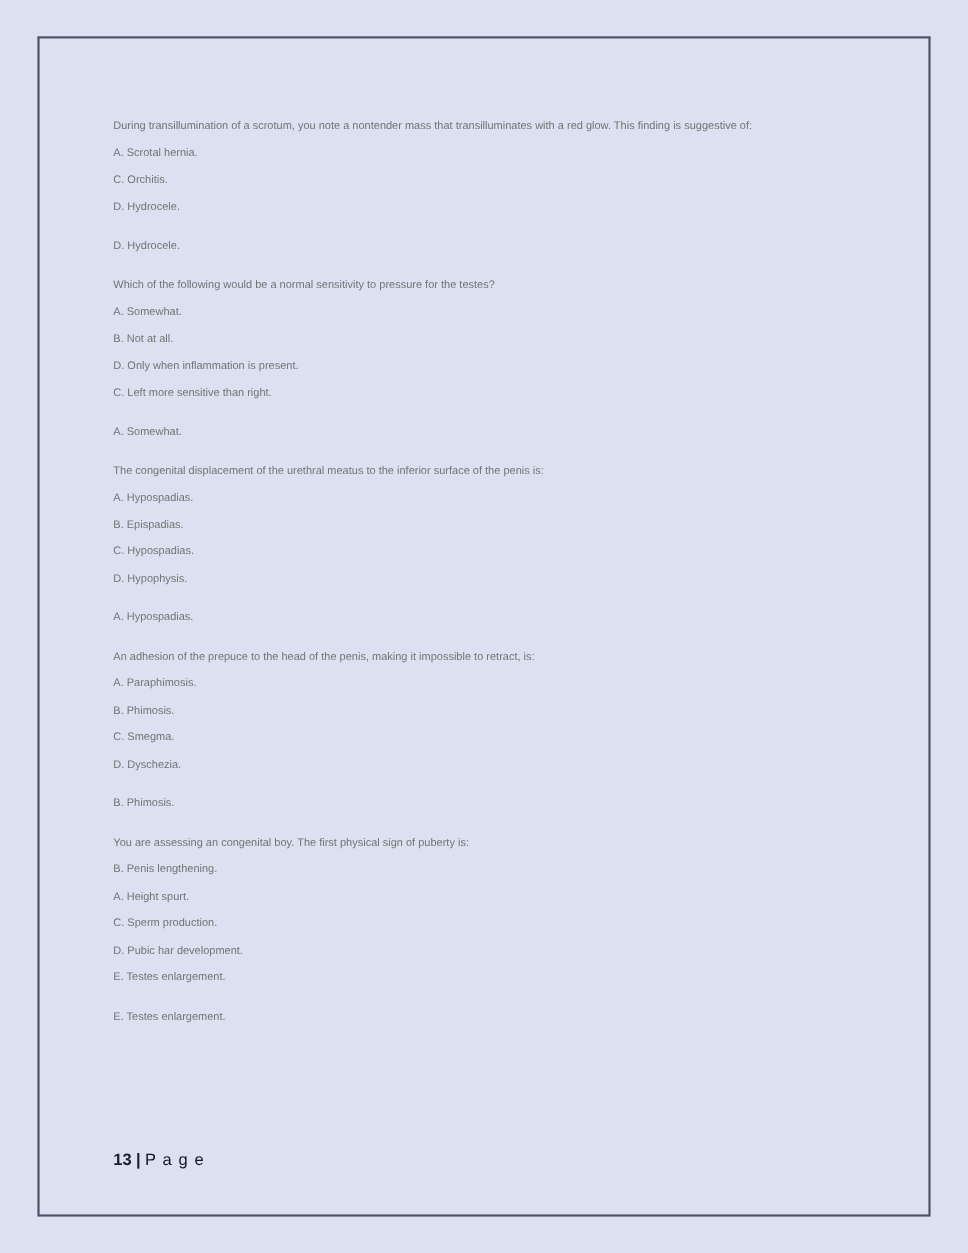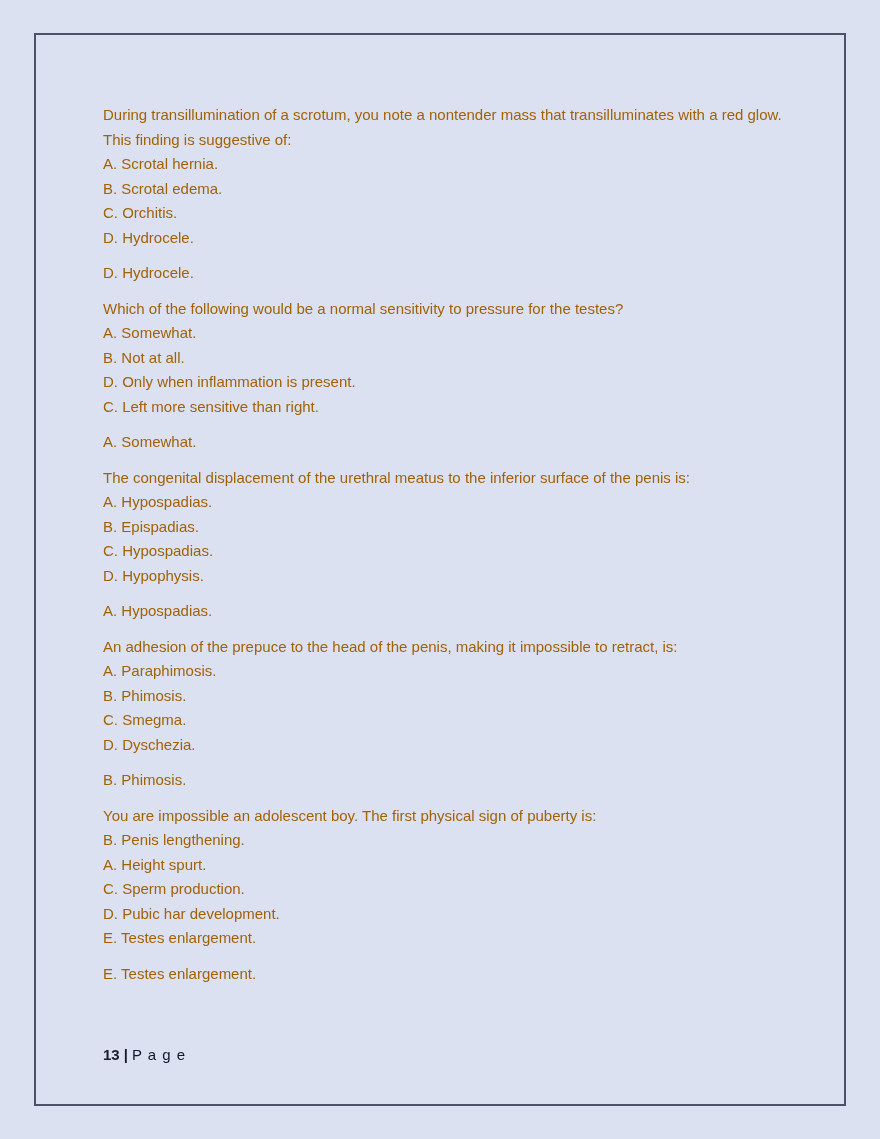--- a/index.html
+++ b/index.html
@@ -19,23 +19,23 @@
     height: 1073px;
     box-sizing: border-box;
     border: 2px solid #4e5268;
     background: #dce1f1;
   }
   .content {
     position: absolute;
     left: 67px;
     top: 68px;
     width: 690px;
-    font-size: 15px;
+    font-size: 10px;
     line-height: 24.5px;
-    color: #a16207;
+    color: #737373;
   }
   .content > * + * { margin-top: 11px; }
   .q-para, .a-para { margin-bottom: 0; }
   .q-line, .opt-line, .a-para { white-space: normal; }
   .footer {
     position: absolute;
     left: 67px;
     bottom: 41px;
     font-size: 15px;
     line-height: 16px;
@@ -47,21 +47,20 @@
 </style>
 </head>
 <body>
 
 <div class="page">
   <div class="content">
 
     <div class="q-para">
       <div class="q-line">During transillumination of a scrotum, you note a nontender mass that transilluminates with a red glow. This finding is suggestive of:</div>
       <div class="opt-line">A. Scrotal hernia.</div>
-      <div class="opt-line">B. Scrotal edema.</div>
       <div class="opt-line">C. Orchitis.</div>
       <div class="opt-line">D. Hydrocele.</div>
     </div>
     <div class="a-para">D. Hydrocele.</div>
 
     <div class="q-para">
       <div class="q-line">Which of the following would be a normal sensitivity to pressure for the testes?</div>
       <div class="opt-line">A. Somewhat.</div>
       <div class="opt-line">B. Not at all.</div>
       <div class="opt-line">D. Only when inflammation is present.</div>
@@ -81,21 +80,21 @@
     <div class="q-para">
       <div class="q-line">An adhesion of the prepuce to the head of the penis, making it impossible to retract, is:</div>
       <div class="opt-line">A. Paraphimosis.</div>
       <div class="opt-line">B. Phimosis.</div>
       <div class="opt-line">C. Smegma.</div>
       <div class="opt-line">D. Dyschezia.</div>
     </div>
     <div class="a-para">B. Phimosis.</div>
 
     <div class="q-para">
-      <div class="q-line">You are impossible an adolescent boy. The first physical sign of puberty is:</div>
+      <div class="q-line">You are assessing an congenital boy. The first physical sign of puberty is:</div>
       <div class="opt-line">B. Penis lengthening.</div>
       <div class="opt-line">A. Height spurt.</div>
       <div class="opt-line">C. Sperm production.</div>
       <div class="opt-line">D. Pubic har development.</div>
       <div class="opt-line">E. Testes enlargement.</div>
     </div>
     <div class="a-para">E. Testes enlargement.</div>
 
   </div>
 

